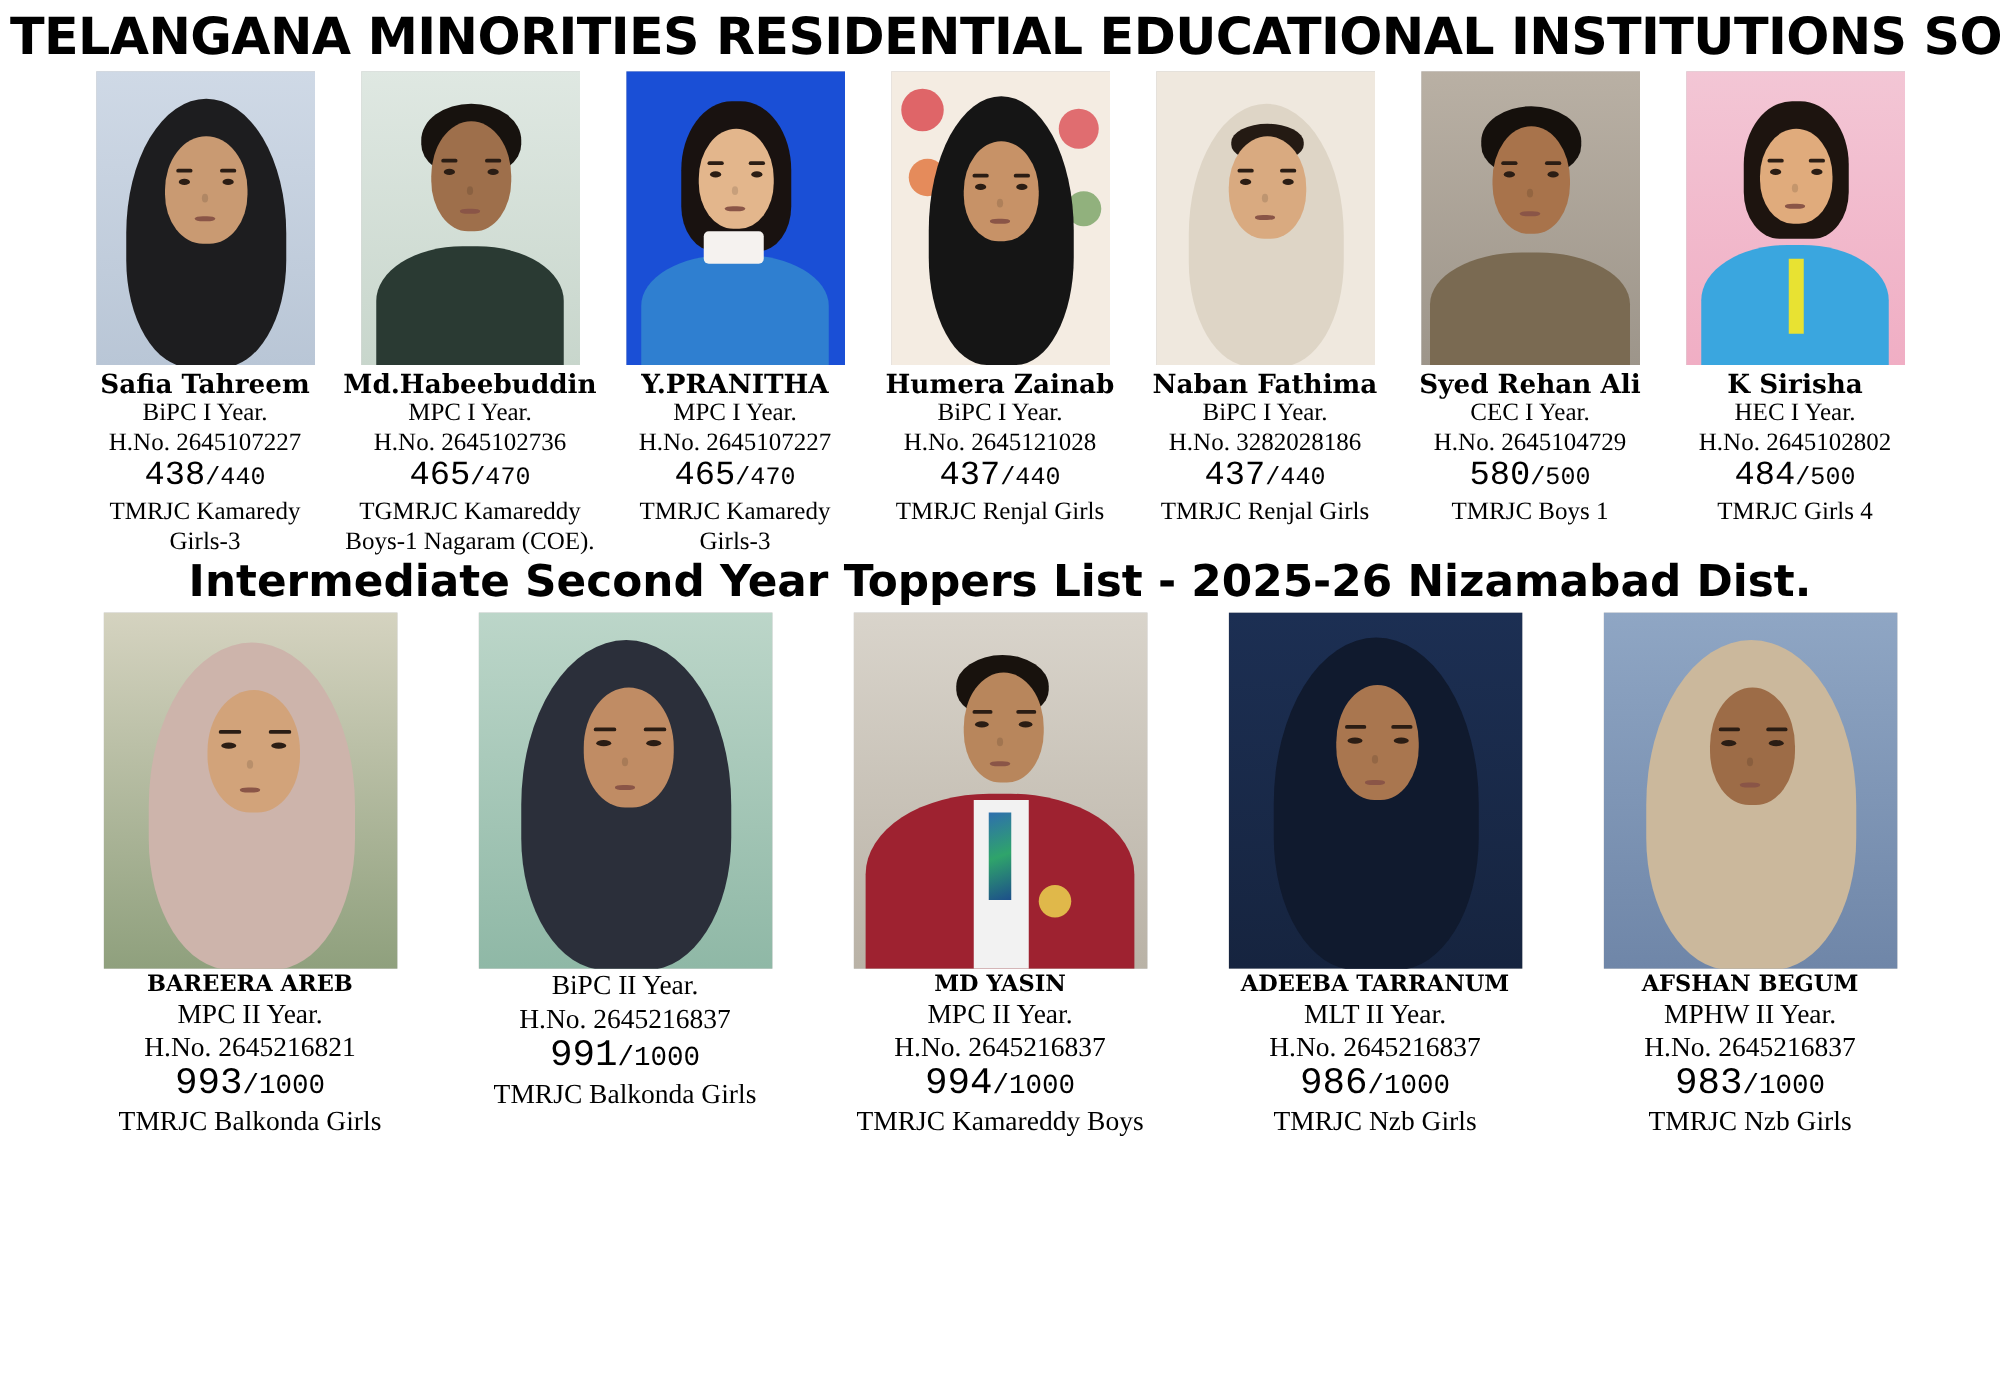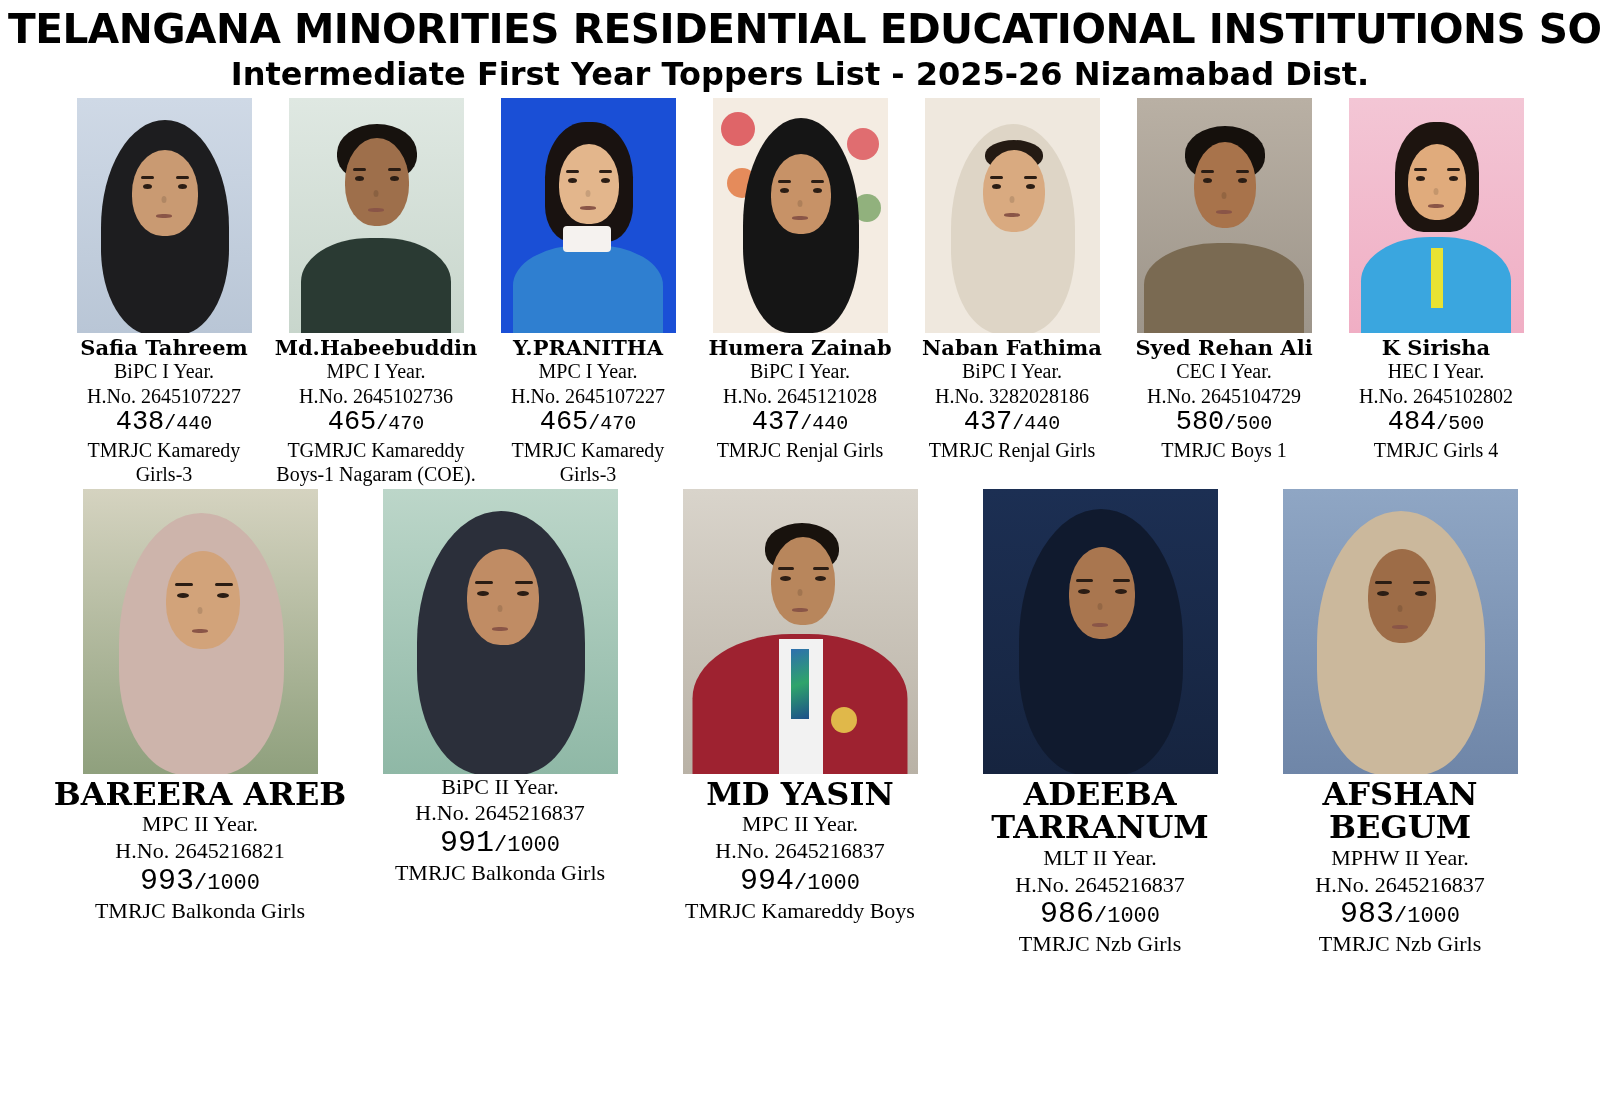--- a/index.html
+++ b/index.html
@@ -135,21 +135,21 @@
     background: linear-gradient(160deg,#2e6fae 0%,#2fa46b 50%,#1d4f8a 100%);
   }
 
   .name {
     font-family: "DejaVu Serif", serif;
     font-weight: bold;
     line-height: 1.05;
     margin-top: 4px;
   }
   .row1 .name { font-size: 21px; }
-  .row2 .name { font-size: 32px; letter-spacing: 0px; }
+  .row2 .name { font-size: 18px; letter-spacing: 0px; }
 
   .detail {
     font-family: "Liberation Serif", serif;
     font-size: 20px;
     line-height: 1.22;
   }
   .row2 .detail { font-size: 22px; }
 
   .marks {
     font-family: Liberation Mono, monospace;
@@ -160,21 +160,20 @@
   .row2 .marks .big { font-size: 30px; }
   .row2 .marks .small { font-size: 22px; }
 </style>
 </head>
 <body>
 
 <div class="page">
 
   <div class="org-title">TELANGANA MINORITIES RESIDENTIAL EDUCATIONAL INSTITUTIONS SOCIETY</div>
 
-  <div class="section-title">Intermediate First Year Toppers List - 2025-26 Nizamabad Dist.</div>
 
   <div class="row row1">
 
     <div class="card">
       <div class="photo">
         <div class="bg" style="background:linear-gradient(180deg,#cfd9e6 0%,#b9c6d6 100%)"></div>
         <div class="scarf" style="left:24px;top:22px;width:128px;height:215px;background:#1d1d1f;"></div>
         <div class="face" style="left:55px;top:52px;width:66px;height:86px;background:#c99a72;"></div>
         <div class="brow" style="left:64px;top:78px;"></div>
         <div class="brow" style="left:99px;top:78px;"></div>
@@ -331,20 +330,21 @@
       <div class="detail">H.No. 2645102802</div>
       <div class="marks">
         <span class="big">484</span><span class="small">/500</span>
       </div>
       <div class="detail">TMRJC Girls 4</div>
       <div class="detail"></div>
     </div>
 
   </div>
 
+  <div class="section-title second">Intermediate Second Year Toppers List - 2025-26 Nizamabad Dist.</div>
 
   <div class="row row2">
 
     <div class="card">
       <div class="photo">
         <div class="bg" style="background:linear-gradient(180deg,#d5d3c0 0%,#8fa07d 100%)"></div>
         <div class="scarf" style="left:36px;top:24px;width:165px;height:262px;background:#cdb4ab;"></div>
         <div class="face" style="left:83px;top:62px;width:74px;height:98px;background:#d2a37a;"></div>
         <div class="brow" style="left:92px;top:94px;width:18px;"></div>
         <div class="brow" style="left:132px;top:94px;width:18px;"></div>

